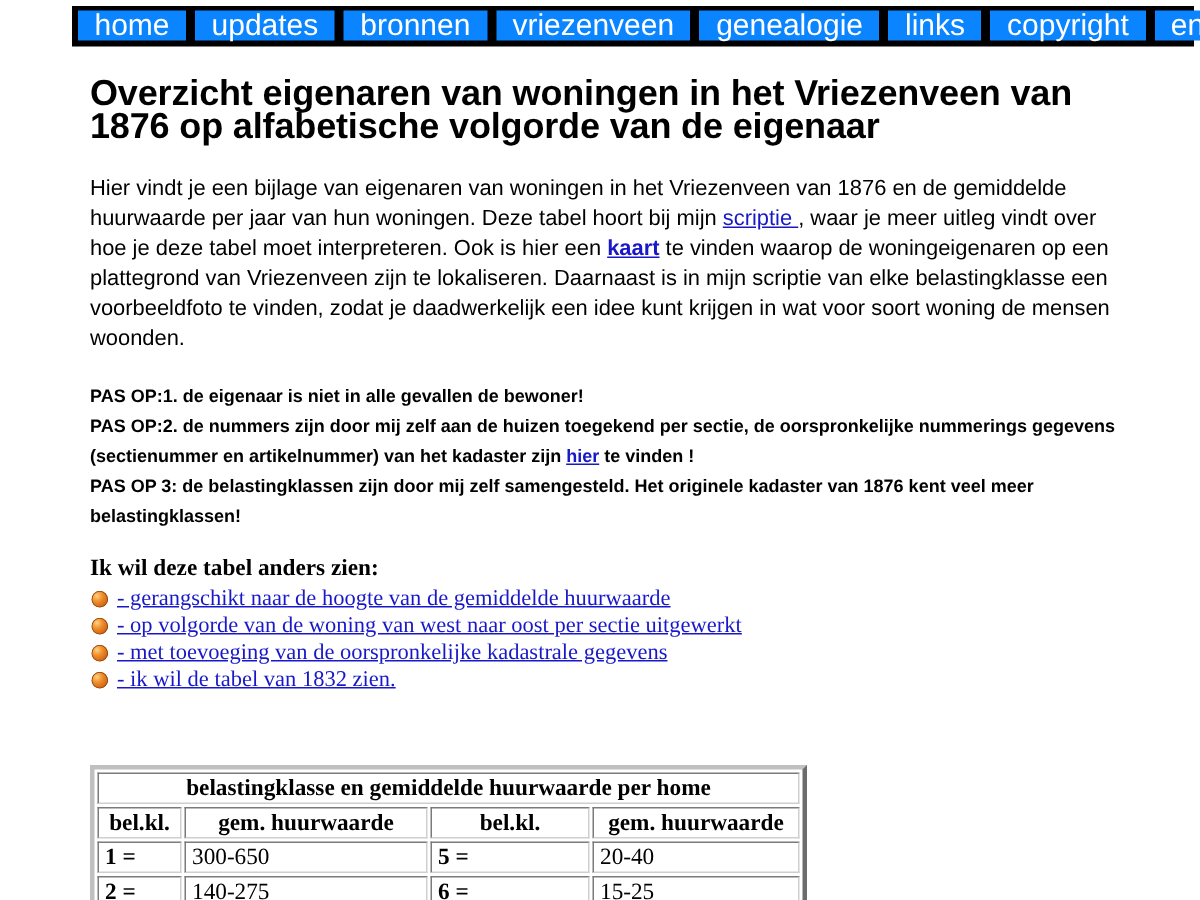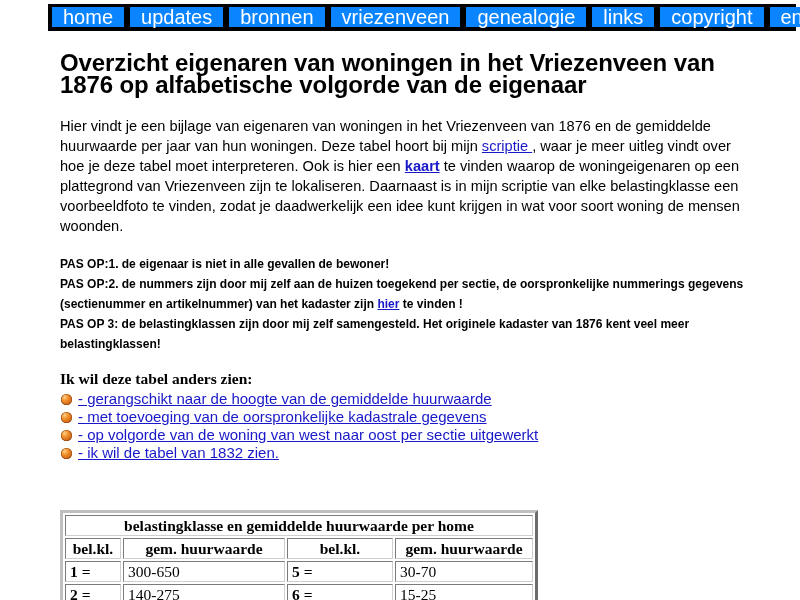--- a/index.html
+++ b/index.html
@@ -109,21 +109,21 @@
     position: absolute;
     left: 1px;
     top: 4px;
     width: 11px;
     height: 11px;
     border-radius: 50%;
     background: radial-gradient(circle at 33% 30%, #ffd089 0%, #f0902a 34%, #d4691a 68%, #96450d 100%);
     box-shadow: 0 0 0 0.5px #8a3f0a inset;
   }
   ul.alt-views a {
-    font-family: Liberation Sans, sans-serif;
+    font-family: Liberation Serif, serif;
     font-size: 15px;
     color: #1818c8;
     text-decoration: underline;
     line-height: 18px;
   }
 
   
   .table-wrap {
     position: absolute;
     left: 60px;
@@ -183,25 +183,25 @@
 
   <h2 class="list-heading">Ik wil deze tabel anders zien:</h2>
 
   <ul class="alt-views">
     <li>
       <span class="bullet-icon"></span>
       <a href="#">- gerangschikt naar de hoogte van de gemiddelde huurwaarde</a>
     </li>
     <li>
       <span class="bullet-icon"></span>
+      <a href="#">- op volgorde van de woning van west naar oost per sectie uitgewerkt</a>
+    </li>
+    <li>
+      <span class="bullet-icon"></span>
       <a href="#">- met toevoeging van de oorspronkelijke kadastrale gegevens</a>
-    </li>
-    <li>
-      <span class="bullet-icon"></span>
-      <a href="#">- op volgorde van de woning van west naar oost per sectie uitgewerkt</a>
     </li>
     <li>
       <span class="bullet-icon"></span>
       <a href="#">- ik wil de tabel van 1832 zien.</a>
     </li>
   </ul>
 
 </div>
 
 <div class="table-wrap">
@@ -213,21 +213,21 @@
     <tr>
       <td class="th-col">bel.kl.</td>
       <td class="th-col">gem. huurwaarde</td>
       <td class="th-col">bel.kl.</td>
       <td class="th-col">gem. huurwaarde</td>
     </tr>
     <tr>
       <td class="cls">1 =</td>
       <td class="val">300-650</td>
       <td class="cls2">5 =</td>
-      <td class="val2">30-70</td>
+      <td class="val2">20-40</td>
     </tr>
     <tr>
       <td class="cls">2 =</td>
       <td class="val">140-275</td>
       <td class="cls2">6 =</td>
       <td class="val2">15-25</td>
     </tr>
   </tbody>
     </table>
 </div>

